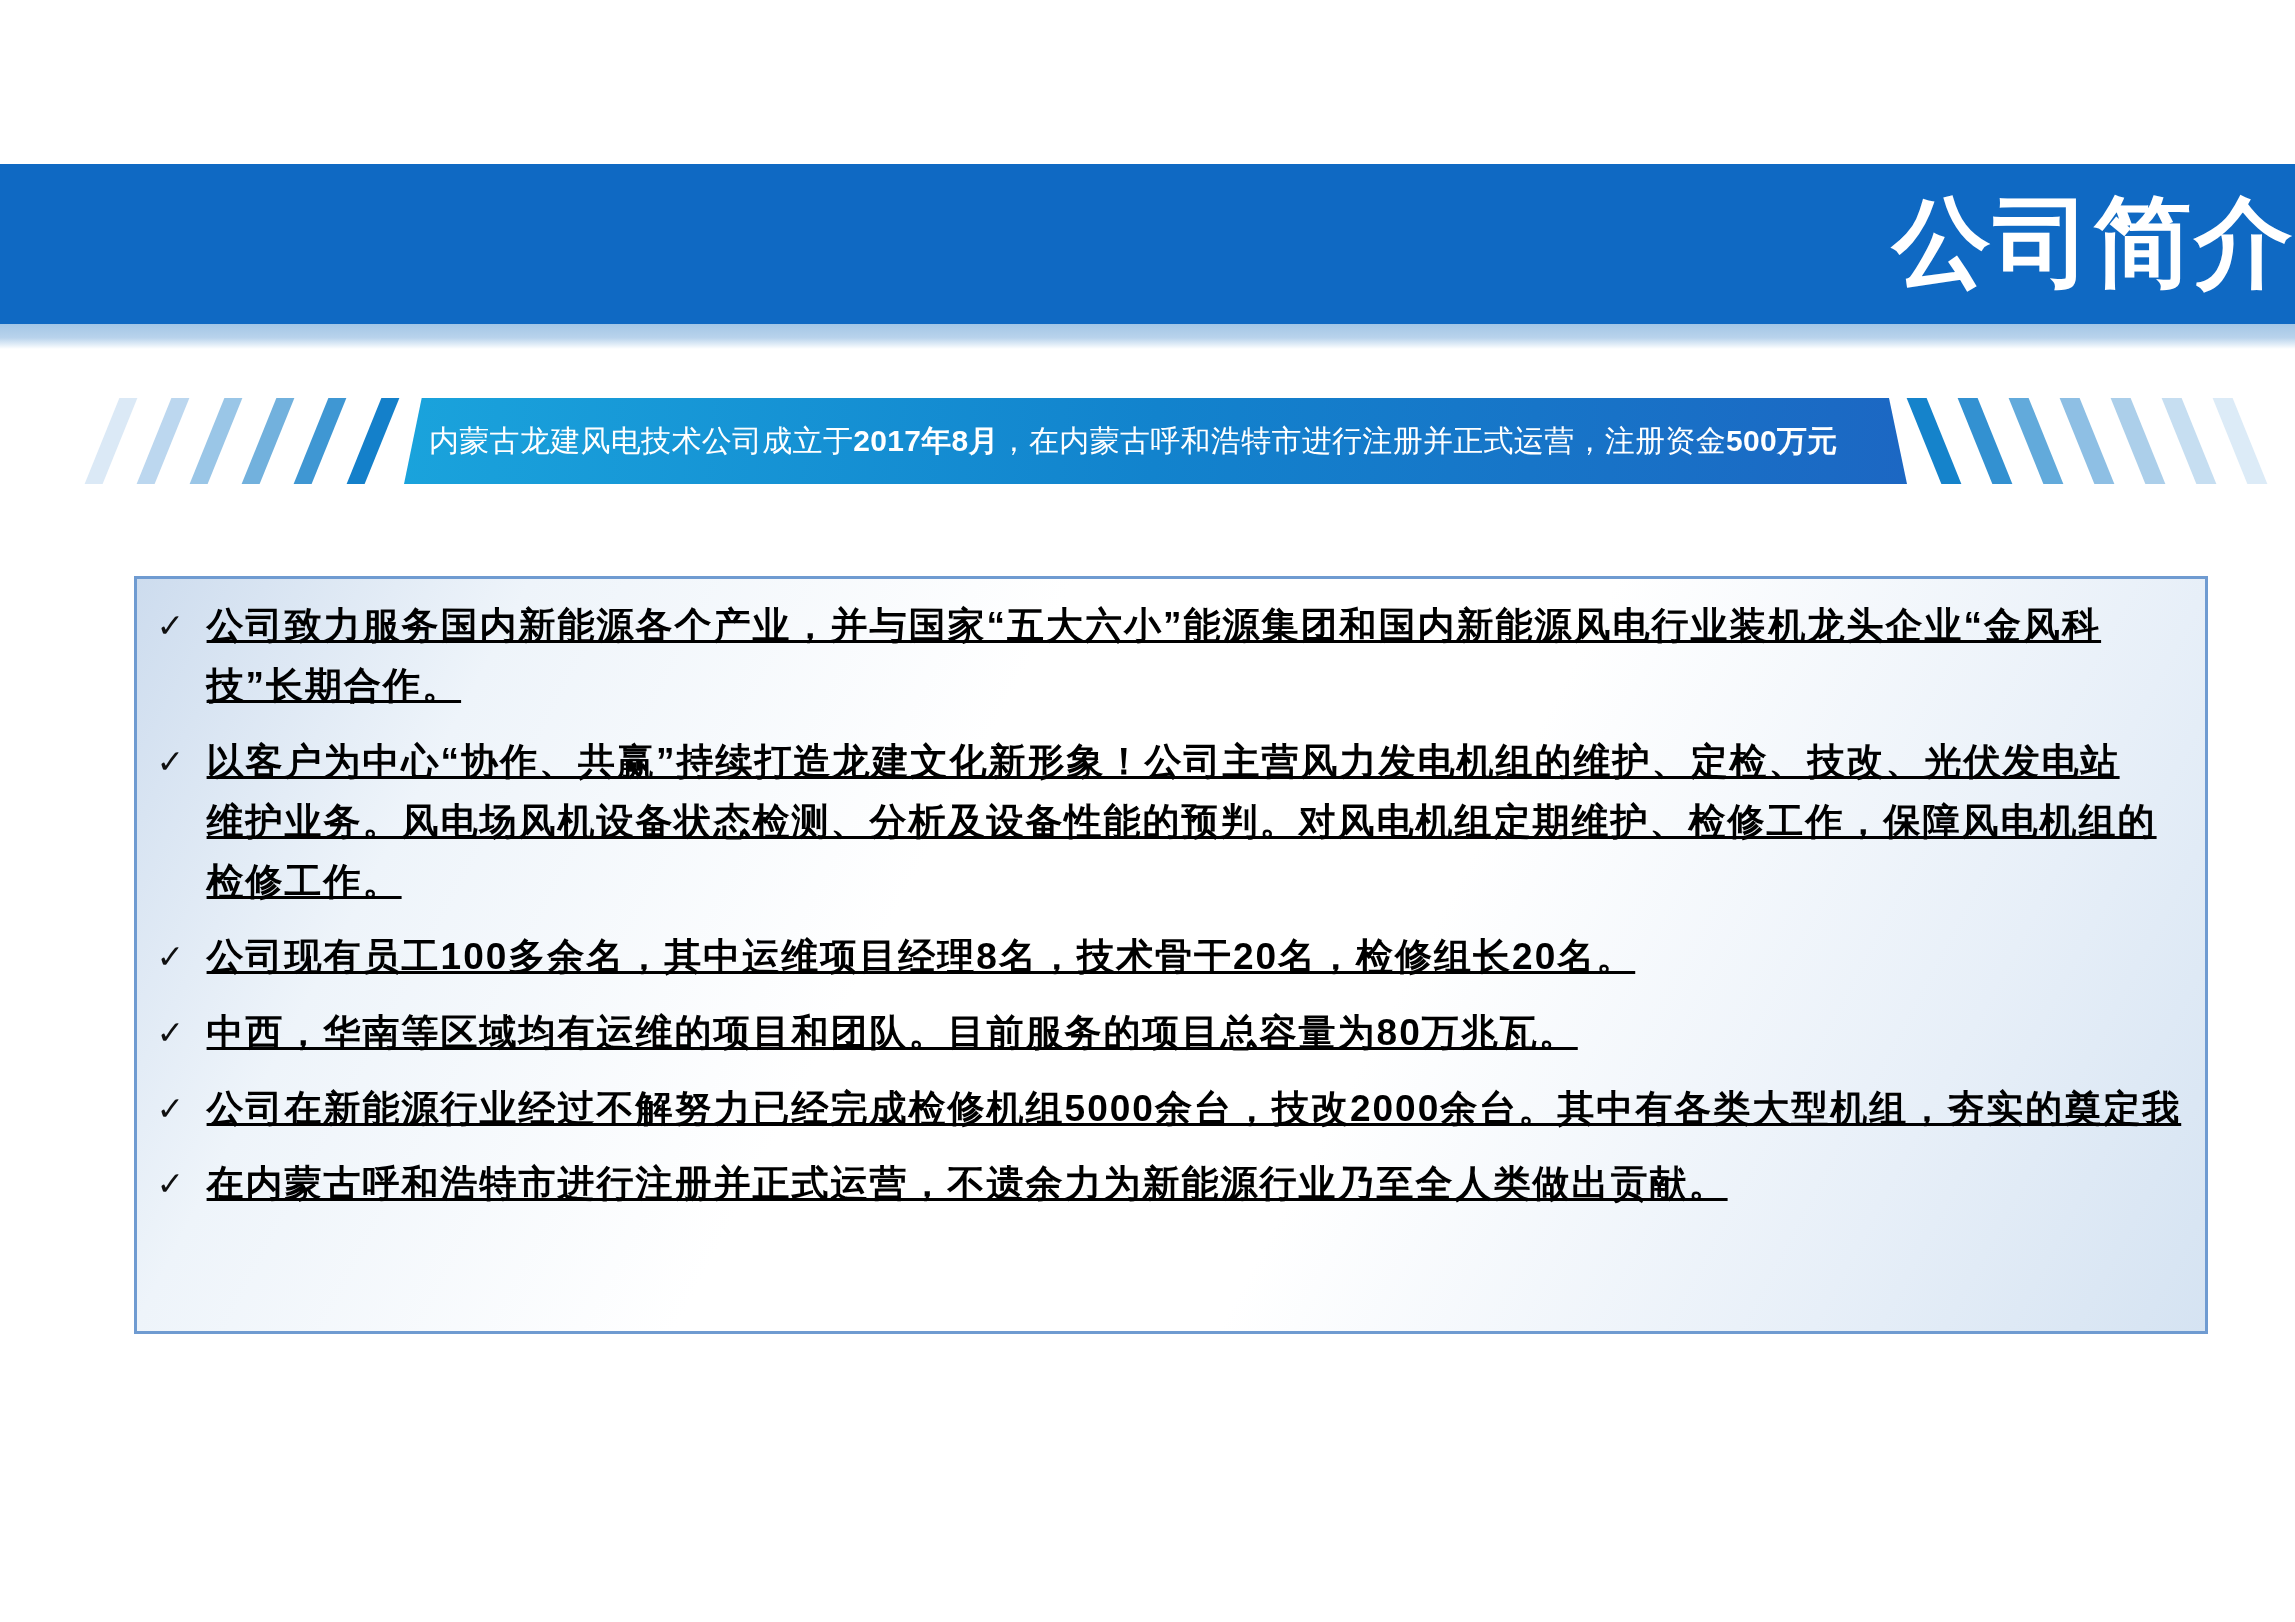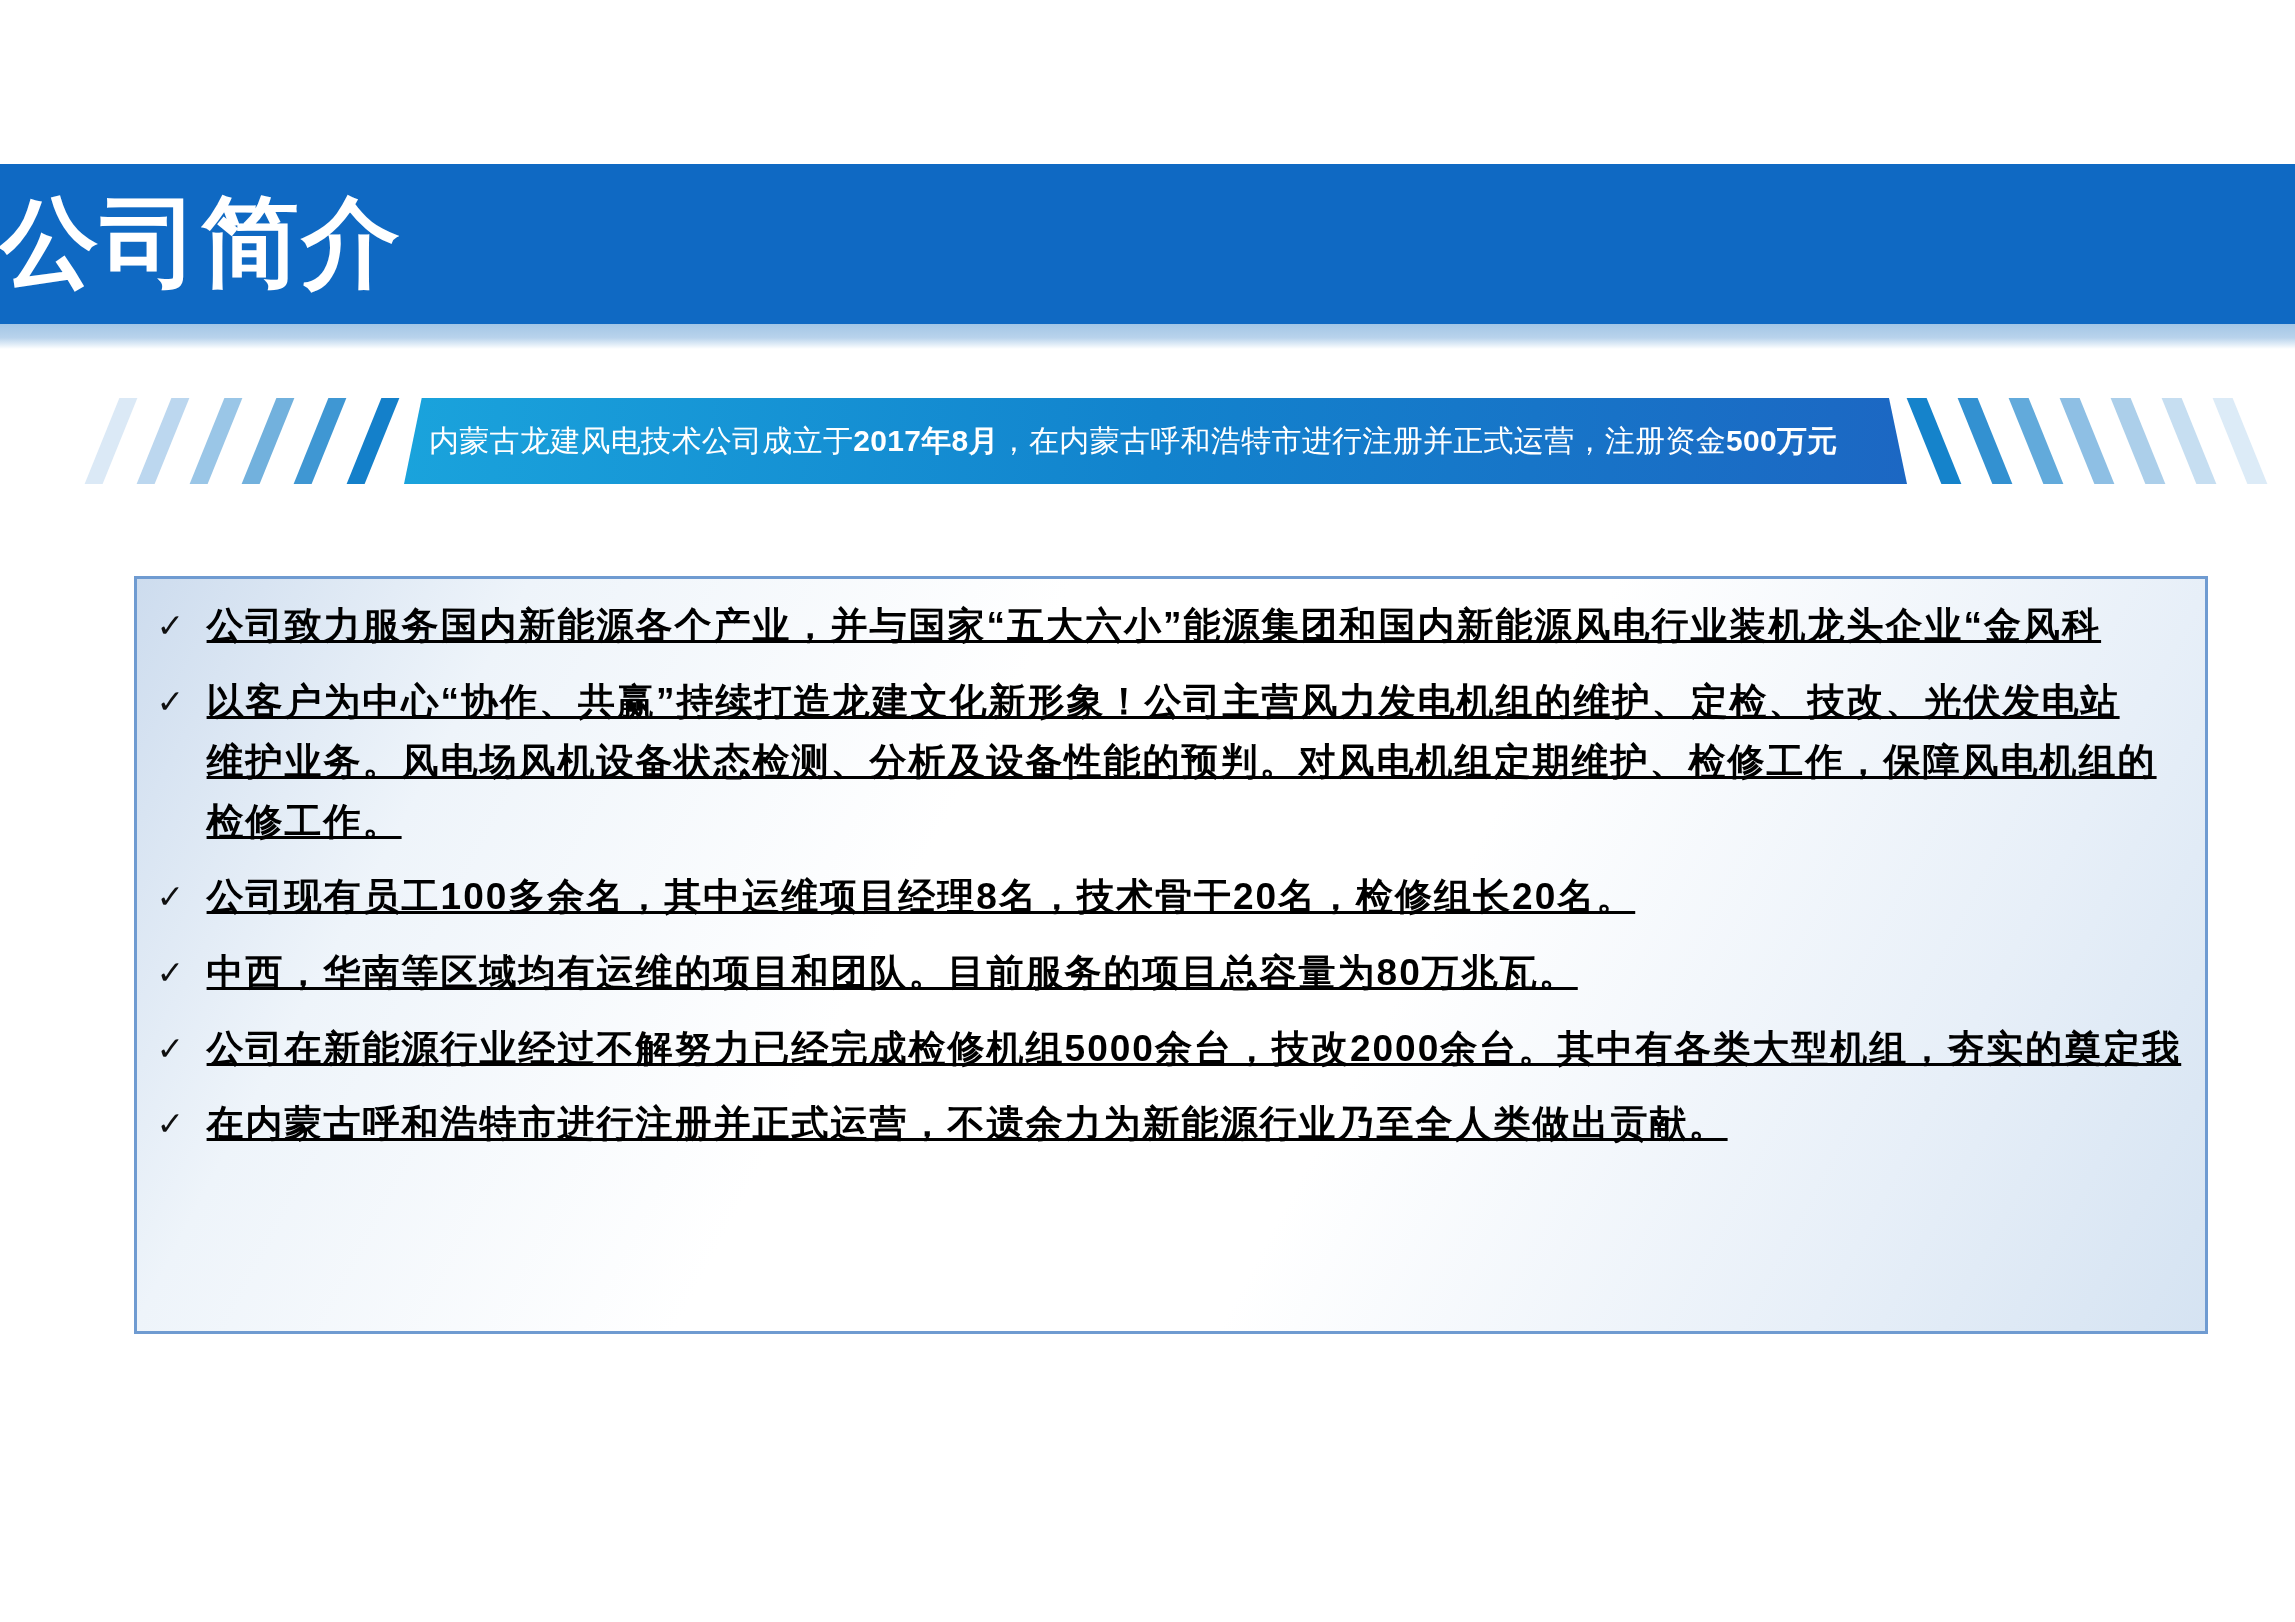--- a/index.html
+++ b/index.html
@@ -1,21 +1,21 @@
 <!DOCTYPE html>
 <html style="font-size:10.5px"><head>
 <meta charset="utf-8">
 <style>
   html,body{margin:0;padding:0;background:#ffffff;}
   body{width:2295px;height:1622px;font-family:"Liberation Sans","DejaVu Sans",sans-serif;}
   #slide{position:relative;width:2295px;height:1622px;background:#ffffff;overflow:hidden;}
 
   
   .banner{position:absolute;left:0;top:164px;width:100%;height:160px;background:#0f69c3;
-          display:flex;align-items:center;justify-content:flex-start;}
+          display:flex;align-items:center;justify-content:flex-end;}
   .banner-title{color:#ffffff;font-size:98px;font-weight:700;letter-spacing:2.6px;}
   .strip{position:absolute;left:0;top:324px;width:100%;height:25px;
          background:linear-gradient(180deg,#a3c6e6 0%,#b9d3ec 55%,#e6f0f9 85%,#ffffff 100%);}
 
   
   .band{position:absolute;left:0;top:398px;width:100%;height:86px;}
   .stripe{position:absolute;top:0;width:18.3px;height:86px;}
   .stripe.l{transform:skewX(-22deg);}
   .stripe.r{transform:skewX(22deg);}
   .ribbon{position:absolute;left:404px;top:0;width:1503px;height:86px;box-sizing:border-box;
@@ -63,20 +63,21 @@
       <div class="stripe r" style="left: 2128px; width: 19.6px; background: rgb(172, 207, 234);"></div>
       <div class="stripe r" style="left: 2179px; width: 19.6px; background: rgb(198, 222, 241);"></div>
       <div class="stripe r" style="left: 2230px; width: 19.6px; background: rgb(220, 235, 247);"></div>
     </div>
 
   <div class="content-box">
       <div class="bullet">
         <div class="check">✓</div>
         <div class="blines">
           <div class="bline">公司致力服务国内新能源各个产业，并与国家“五大六小”能源集团和国内新能源风电行业装机龙头企业“金风科</div>
+          <div class="bline">技”长期合作。</div>
         </div>
       </div>
       <div class="bullet">
         <div class="check">✓</div>
         <div class="blines">
           <div class="bline">以客户为中心“协作、共赢”持续打造龙建文化新形象！公司主营风力发电机组的维护、定检、技改、光伏发电站</div>
           <div class="bline">维护业务。风电场风机设备状态检测、分析及设备性能的预判。对风电机组定期维护、检修工作，保障风电机组的</div>
           <div class="bline">检修工作。</div>
         </div>
       </div>

